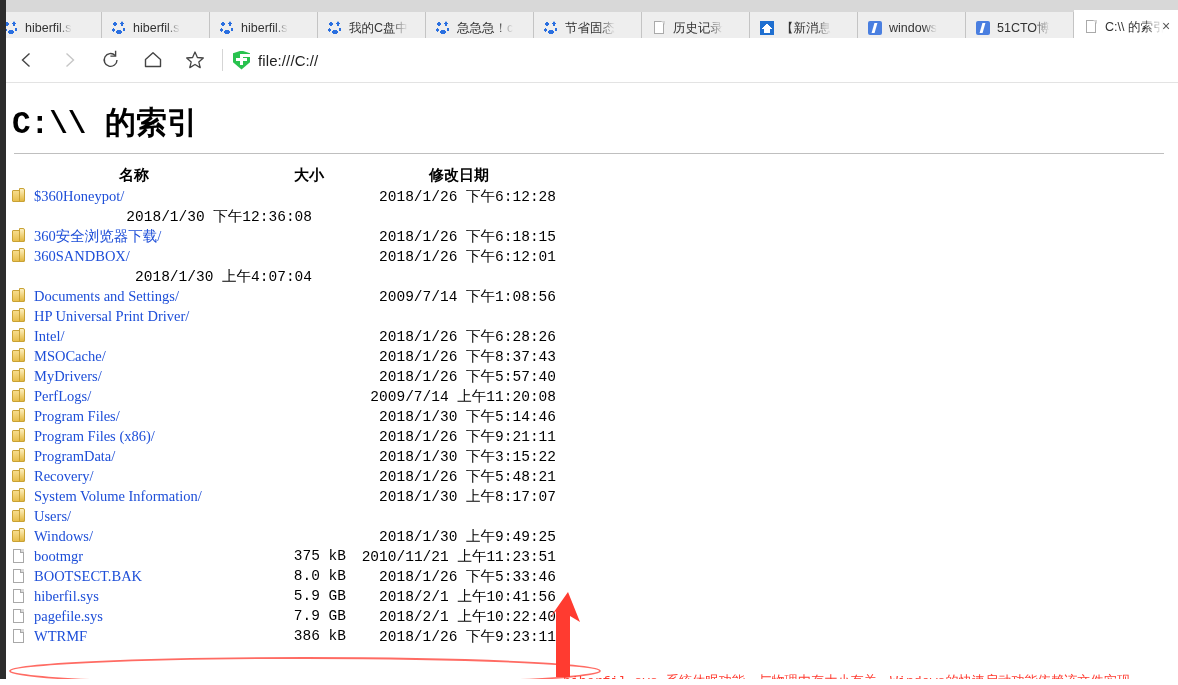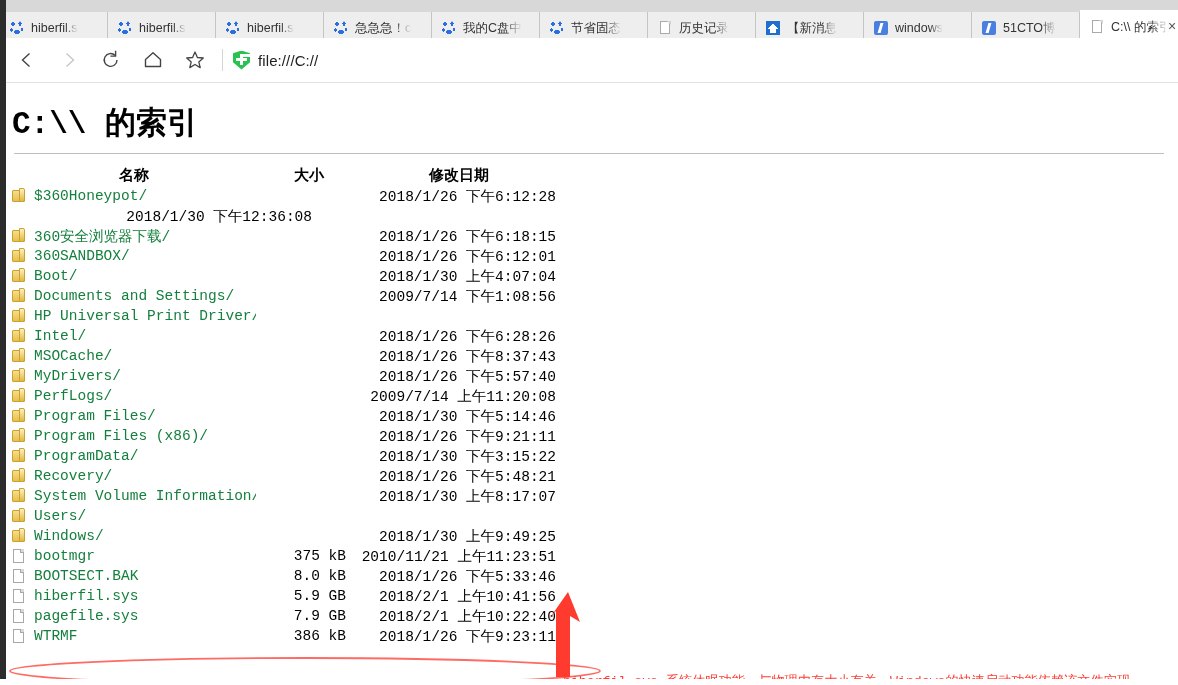--- a/index.html
+++ b/index.html
@@ -33,20 +33,21 @@
 
   
   .tabbar {
     position: absolute;
     left: 0; top: 0;
     width: 1178px; height: 44px;
     background: #d8d8d8;
     display: flex;
     align-items: flex-end;
     box-sizing: border-box;
+    justify-content: flex-end;
   }
   .tab {
     position: relative;
     height: 32px;
     width: 108px;
     flex: 0 0 auto;
     background: #eeeeee;
     display: flex;
     align-items: center;
     padding: 0 6px 0 9px;
@@ -303,22 +304,23 @@
   .ico-file::after {
     content: "";
     position: absolute; left: 8px; top: 1px;
     width: 4px; height: 4px;
     background: #d8d8d8;
     border-left: 1px solid #a8a8a8;
     border-bottom: 1px solid #a8a8a8;
     box-sizing: border-box;
   }
   .flink {
-    color: #15803d;
+    color: #1d4ed8;
     text-decoration: none;
+    font-family: Liberation Serif, serif;
   }
   .size-txt, .date-txt { color: #000; }
 
   
   .anno {
     position: absolute;
     left: 563px; top: 508px;
     width: 615px;
     color: #ff3b30;
     font-family: "Liberation Mono", "DejaVu Sans Mono", monospace;
@@ -348,25 +350,25 @@
       <div class="tab">
         <div class="tab-fav fav-baidu"></div>
         <div class="tab-title">hiberfil.s</div>
       </div>
       <div class="tab">
         <div class="tab-fav fav-baidu"></div>
         <div class="tab-title">hiberfil.s</div>
       </div>
       <div class="tab">
         <div class="tab-fav fav-baidu"></div>
+        <div class="tab-title">我的C盘中</div>
+      </div>
+      <div class="tab">
+        <div class="tab-fav fav-baidu"></div>
         <div class="tab-title">急急急！c</div>
-      </div>
-      <div class="tab">
-        <div class="tab-fav fav-baidu"></div>
-        <div class="tab-title">我的C盘中</div>
       </div>
       <div class="tab">
         <div class="tab-fav fav-baidu"></div>
         <div class="tab-title">节省固态</div>
       </div>
       <div class="tab">
         <div class="tab-fav fav-doc"></div>
         <div class="tab-title">历史记录</div>
       </div>
       <div class="tab">
@@ -455,24 +457,20 @@
           </div>
           <div class="row">
             <div class="col-name">
               <span class="ico ico-folder"></span>
               <a class="flink" href="#">360SANDBOX/</a>
             </div>
             <div class="col-size size-txt"></div>
             <div class="col-date date-txt">2018/1/26 下午6:12:01</div>
           </div>
           <div class="row">
-            <div class="col-name">
-              <span class="ico ico-folder"></span>
-              <a class="flink" href="#">Boot/</a>
-            </div>
             <div class="col-size size-txt"></div>
             <div class="col-date date-txt">2018/1/30 上午4:07:04</div>
           </div>
           <div class="row">
             <div class="col-name">
               <span class="ico ico-folder"></span>
               <a class="flink" href="#">Documents and Settings/</a>
             </div>
             <div class="col-size size-txt"></div>
             <div class="col-date date-txt">2009/7/14 下午1:08:56</div>

